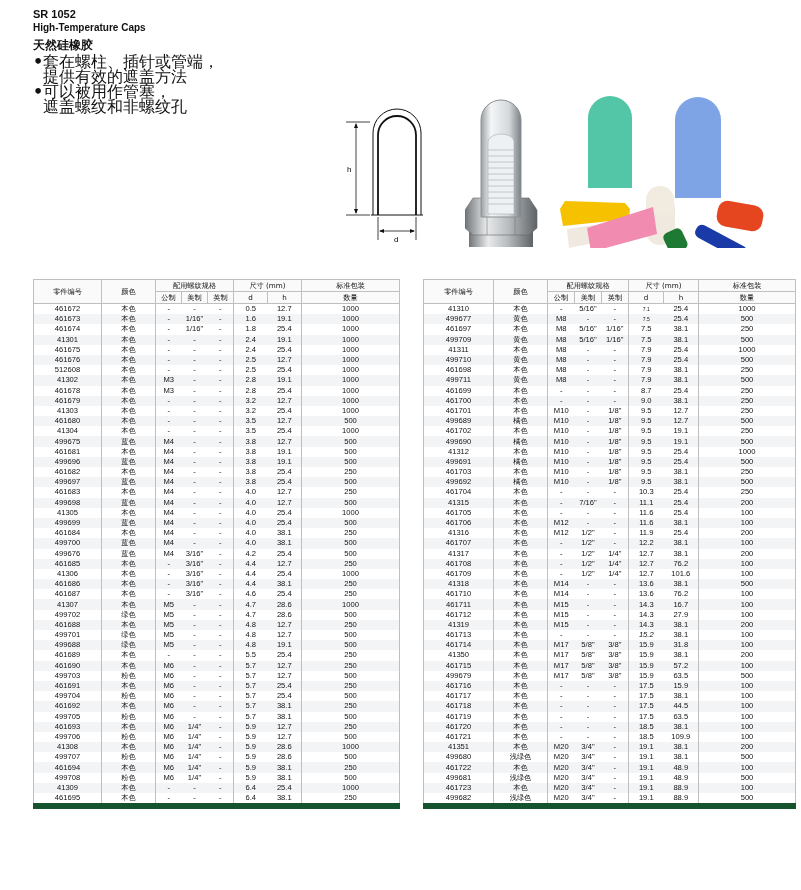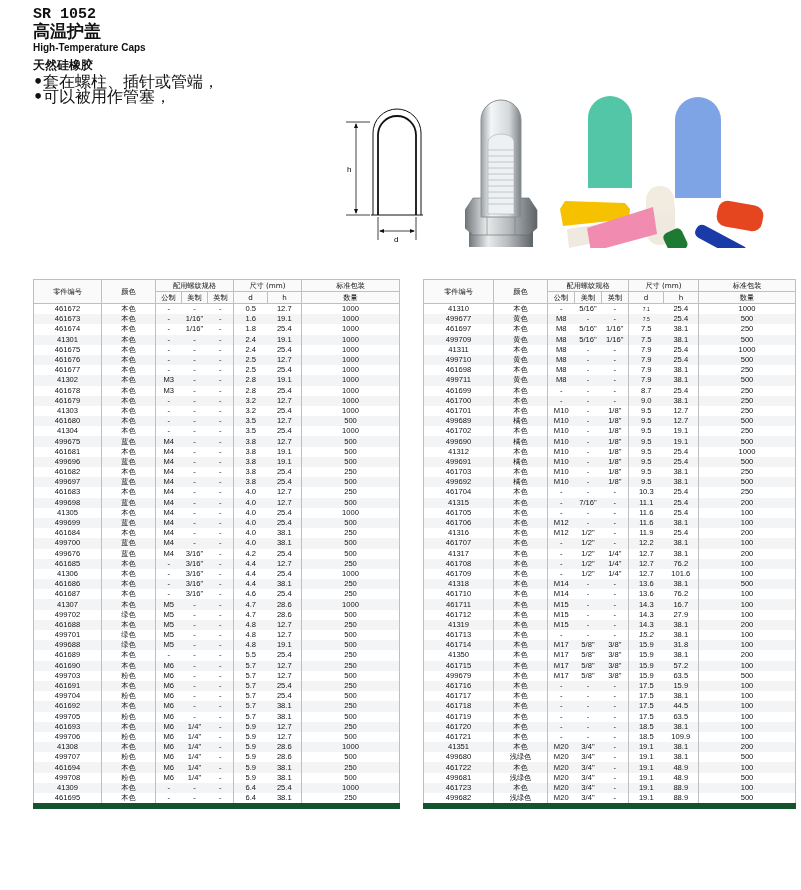--- a/index.html
+++ b/index.html
@@ -1,18 +1,18 @@
 <!DOCTYPE html>
 <html><head>
 <meta charset="utf-8">
 <style>
   html, body { margin: 0; padding: 0; background: #ffffff; }
   body { width: 801px; height: 890px; position: relative; overflow: hidden; font-family: "DejaVu Sans", "Liberation Sans", sans-serif; color: #111; }
   .hdr { position: absolute; left: 33px; top: 8px; width: 300px; }
-  .code { font-family: Liberation Mono, monospace; font-weight: bold; font-size: 15px; line-height: 13px; }
+  .code { font-family: Liberation Sans, sans-serif; font-weight: bold; font-size: 11px; line-height: 13px; }
   .title { font-weight: bold; font-size: 17px; line-height: 20px; }
   .en { font-family: "Liberation Sans", sans-serif; font-weight: bold; font-size: 10px; line-height: 13px; }
   .mat { font-weight: bold; font-size: 12px; line-height: 18px; margin-top: 2px; }
   .bul { font-size: 16px; line-height: 15px; }
   .bul .li { position: relative; padding-left: 10px; }
   .bul .li:before { content: "\2022"; position: absolute; left: 0; top: 0; font-weight: bold; }
   .fig { position: absolute; }
   table.spec { position: absolute; border-collapse: collapse; font-family: "Liberation Sans", sans-serif; font-size: 7.6px; table-layout: fixed; }
   table.spec th, table.spec td { text-align: center; padding: 0; height: 10.2px; line-height: 10px; white-space: nowrap; overflow: hidden; }
   table.spec th { font-weight: normal; border: 1px solid #bfbfbf; background: #fafafa; height: 11px; font-family: "DejaVu Sans", sans-serif; font-size: 7.2px; }
@@ -21,29 +21,30 @@
   table.spec tbody tr:nth-child(even) td { background: #f3f4f6; }
   table.spec tbody tr:last-child td { border-bottom: 6px solid #14532d; }
   .cn { font-family: "DejaVu Sans", sans-serif; font-size: 7.2px; }
   .tiny { font-size: 5px; }
 </style>
 </head>
 <body>
 
 <div class="hdr">
   <div class="code">SR 1052</div>
-  <div class="title">高温护盖</div>
   <div class="en">High-Temperature Caps</div>
   <div class="mat">天然硅橡胶</div>
   <div class="bul">
     <div class="li">
       <div>套在螺柱、插针或管端，</div>
+      <div>提供有效的遮盖方法</div>
     </div>
     <div class="li">
       <div>可以被用作管塞，</div>
+      <div>遮盖螺纹和非螺纹孔</div>
     </div>
   </div>
 </div>
 
 <svg class="fig" style="left:340px; top:95px;" width="110" height="150" viewBox="0 0 110 150">
   <path d="M33 120 V38 A24 24 0 0 1 81 38 V120" fill="none" stroke="#111" stroke-width="1"></path>
   <path d="M38 120 V40 A19 19 0 0 1 76 40 V120" fill="none" stroke="#111" stroke-width="1.8"></path>
   <line x1="31" y1="120" x2="83" y2="120" stroke="#111" stroke-width="1"></line>
   <line x1="6" y1="27" x2="30" y2="27" stroke="#111" stroke-width="0.8"></line>
   <line x1="6" y1="120" x2="30" y2="120" stroke="#111" stroke-width="0.8"></line>
@@ -190,21 +191,21 @@
         <td>461676</td>
         <td class="cn">本色</td>
         <td class="" style="border-right: none;">-</td>
         <td class="mid">-</td>
         <td class="mid">-</td>
         <td style="border-right: none;">2.5</td>
         <td style="border-left: none;">12.7</td>
         <td>1000</td>
       </tr>
       <tr>
-        <td>461677</td>
+        <td>512608</td>
         <td class="cn">本色</td>
         <td class="" style="border-right: none;">-</td>
         <td class="mid">-</td>
         <td class="mid">-</td>
         <td style="border-right: none;">2.5</td>
         <td style="border-left: none;">25.4</td>
         <td>1000</td>
       </tr>
       <tr>
         <td>41302</td>

